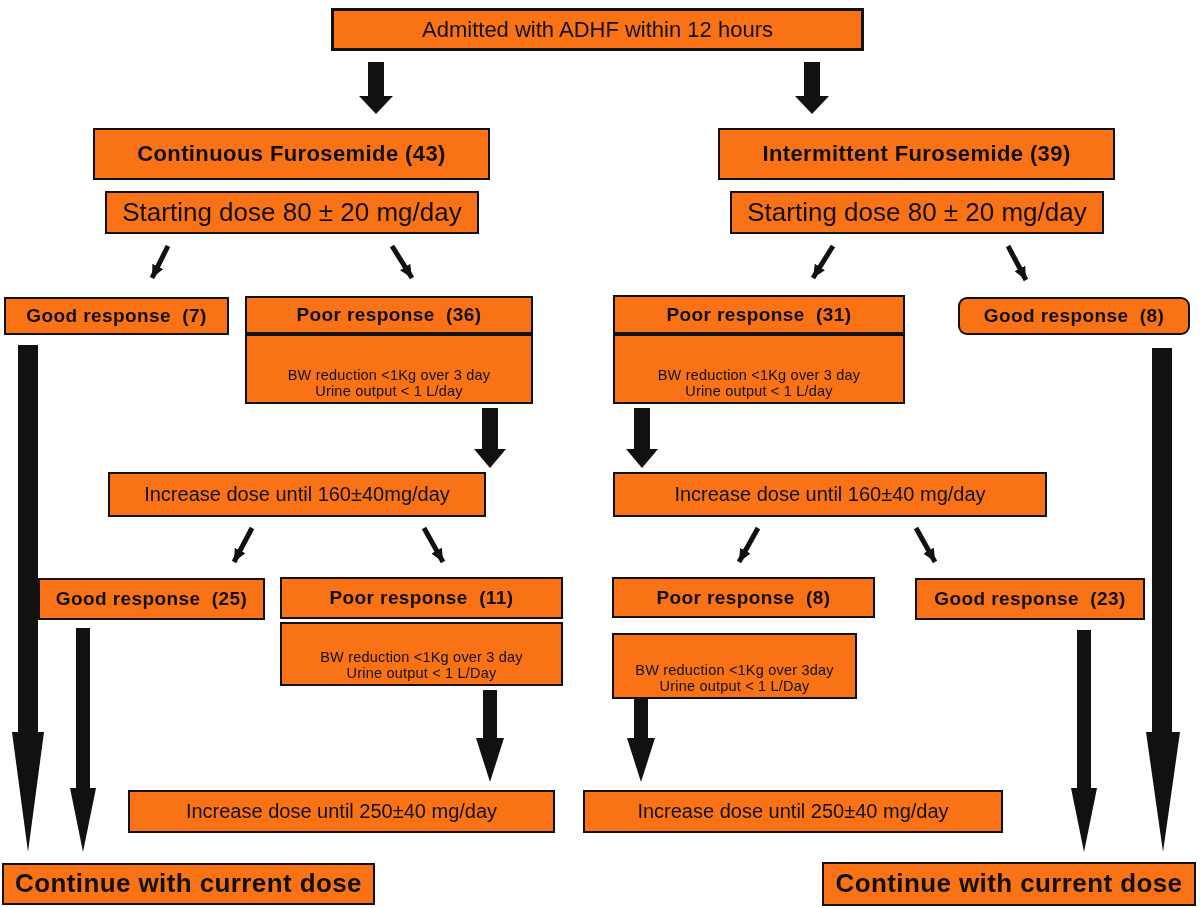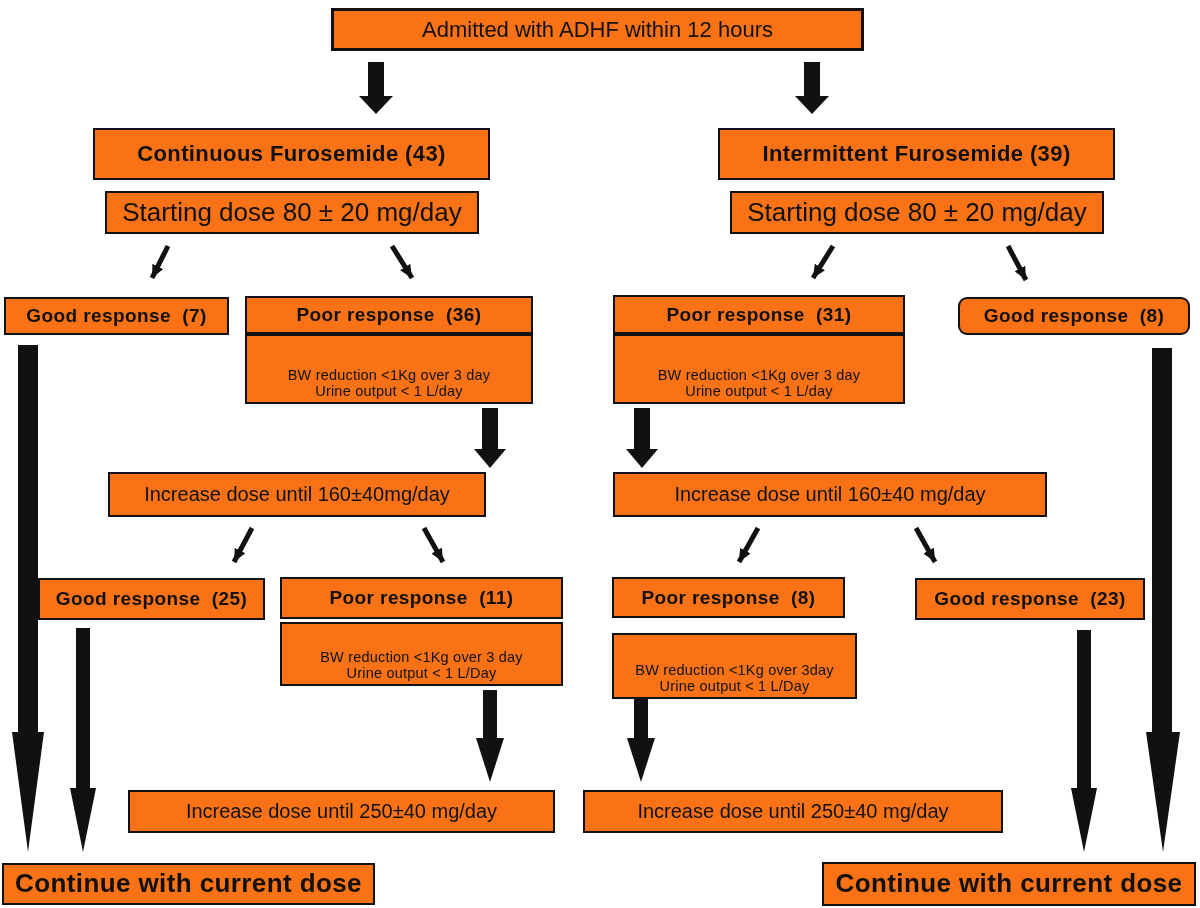--- a/index.html
+++ b/index.html
@@ -125,21 +125,21 @@
   <div class="box fs20" style="left:613px;top:472px;width:434px;height:45px;">Increase dose until 160±40 mg/day</div>
 
   <div class="box bold fs19" style="left:38px;top:578px;width:227px;height:42px;">Good response  (25)</div>
 
   <div class="box bold fs19" style="left:280px;top:577px;width:283px;height:42px;">Poor response  (11)</div>
   <div class="box criteria" style="left:280px;top:622px;width:283px;height:64px;">
     <span>BW reduction &lt;1Kg over 3 day</span>
     <span>Urine output &lt; 1 L/Day</span>
   </div>
 
-  <div class="box bold fs19" style="left:612px;top:577px;width:233px;height:41px;">Poor response  (8)</div>
+  <div class="box bold fs19" style="left:612px;top:577px;width:263px;height:41px;">Poor response  (8)</div>
   <div class="box criteria" style="left:612px;top:621px;width:245px;height:66px;margin-top:12px;">
     <span>BW reduction &lt;1Kg over 3day</span>
     <span>Urine output &lt; 1 L/Day</span>
   </div>
 
   <div class="box bold fs19" style="left:915px;top:578px;width:230px;height:42px;">Good response  (23)</div>
 
   <div class="box fs20" style="left:128px;top:790px;width:427px;height:43px;">Increase dose until 250±40 mg/day</div>
   <div class="box fs20" style="left:583px;top:790px;width:420px;height:43px;">Increase dose until 250±40 mg/day</div>
 

